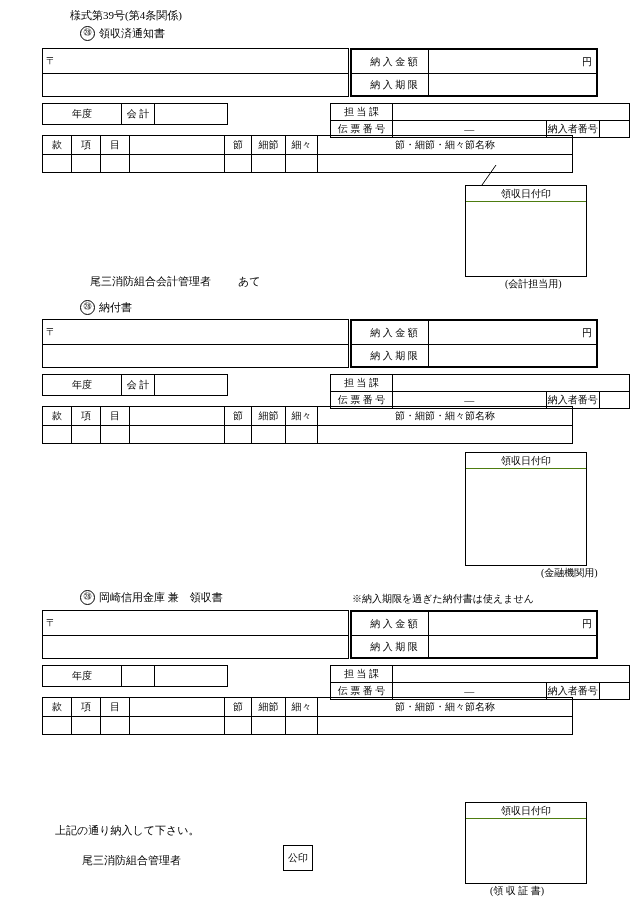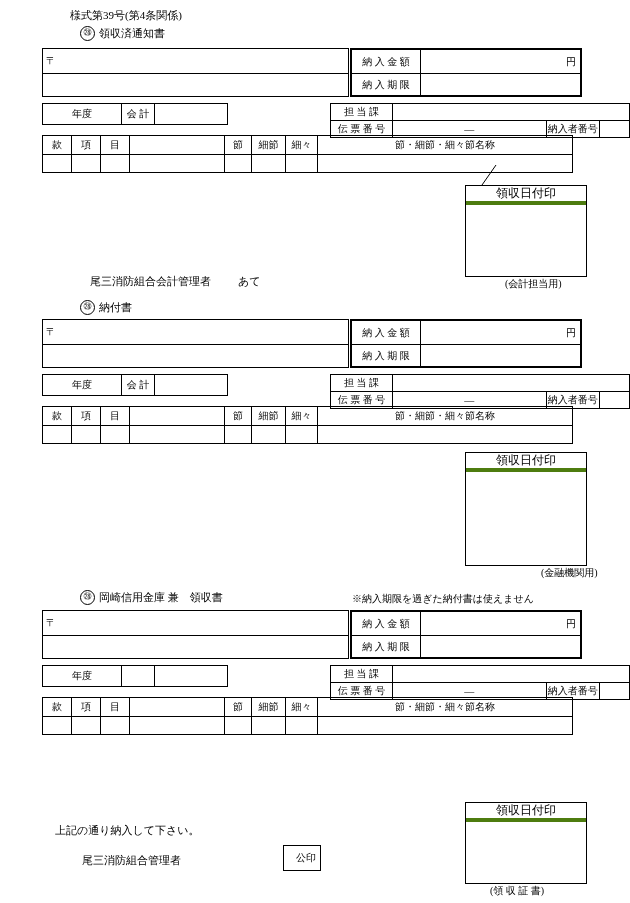--- a/index.html
+++ b/index.html
@@ -23,29 +23,29 @@
     vertical-align:middle;
     margin-right:4px;
   }
   .hdr-label{font-size:11px;vertical-align:middle;}
   table{border-collapse:collapse;}
   table td{border:1px solid #000;font-size:10px;padding:0;}
   .c{text-align:center;}
   .l{text-align:left;padding-left:3px;}
   .r{text-align:right;padding-right:4px;}
   .thickbox{border:2px solid #000;}
-  .thickbox td{border:1px solid #000;}
+  .thickbox td{border:1px solid #000;padding-left:8px;}
   .stampbox{border:1px solid #000;}
-  .stamp-head{border-bottom:4px solid #4d7c0f;text-align:center;font-size:12px;height:15px;line-height:15px;}
+  .stamp-head{border-bottom:1px solid #4d7c0f;text-align:center;font-size:10px;height:15px;line-height:15px;}
   .small{font-size:10px;}
   .bank-list{font-size:10px;line-height:13px;}
   .bank-title{font-size:10px;letter-spacing:1px;}
   .koin{
     border:1px solid #000;width:28px;height:24px;
-    text-align:center;font-size:10px;line-height:24px;padding-left:8px;
+    text-align:center;font-size:10px;line-height:24px;
   }
 </style>
 </head>
 <body>
 
 <div class="page">
 
   <div class="abs formtitle" style="left:70px;top:8px;">様式第39号(第4条関係)</div>
 
   <div class="abs" style="left:80px;top:26px;">

